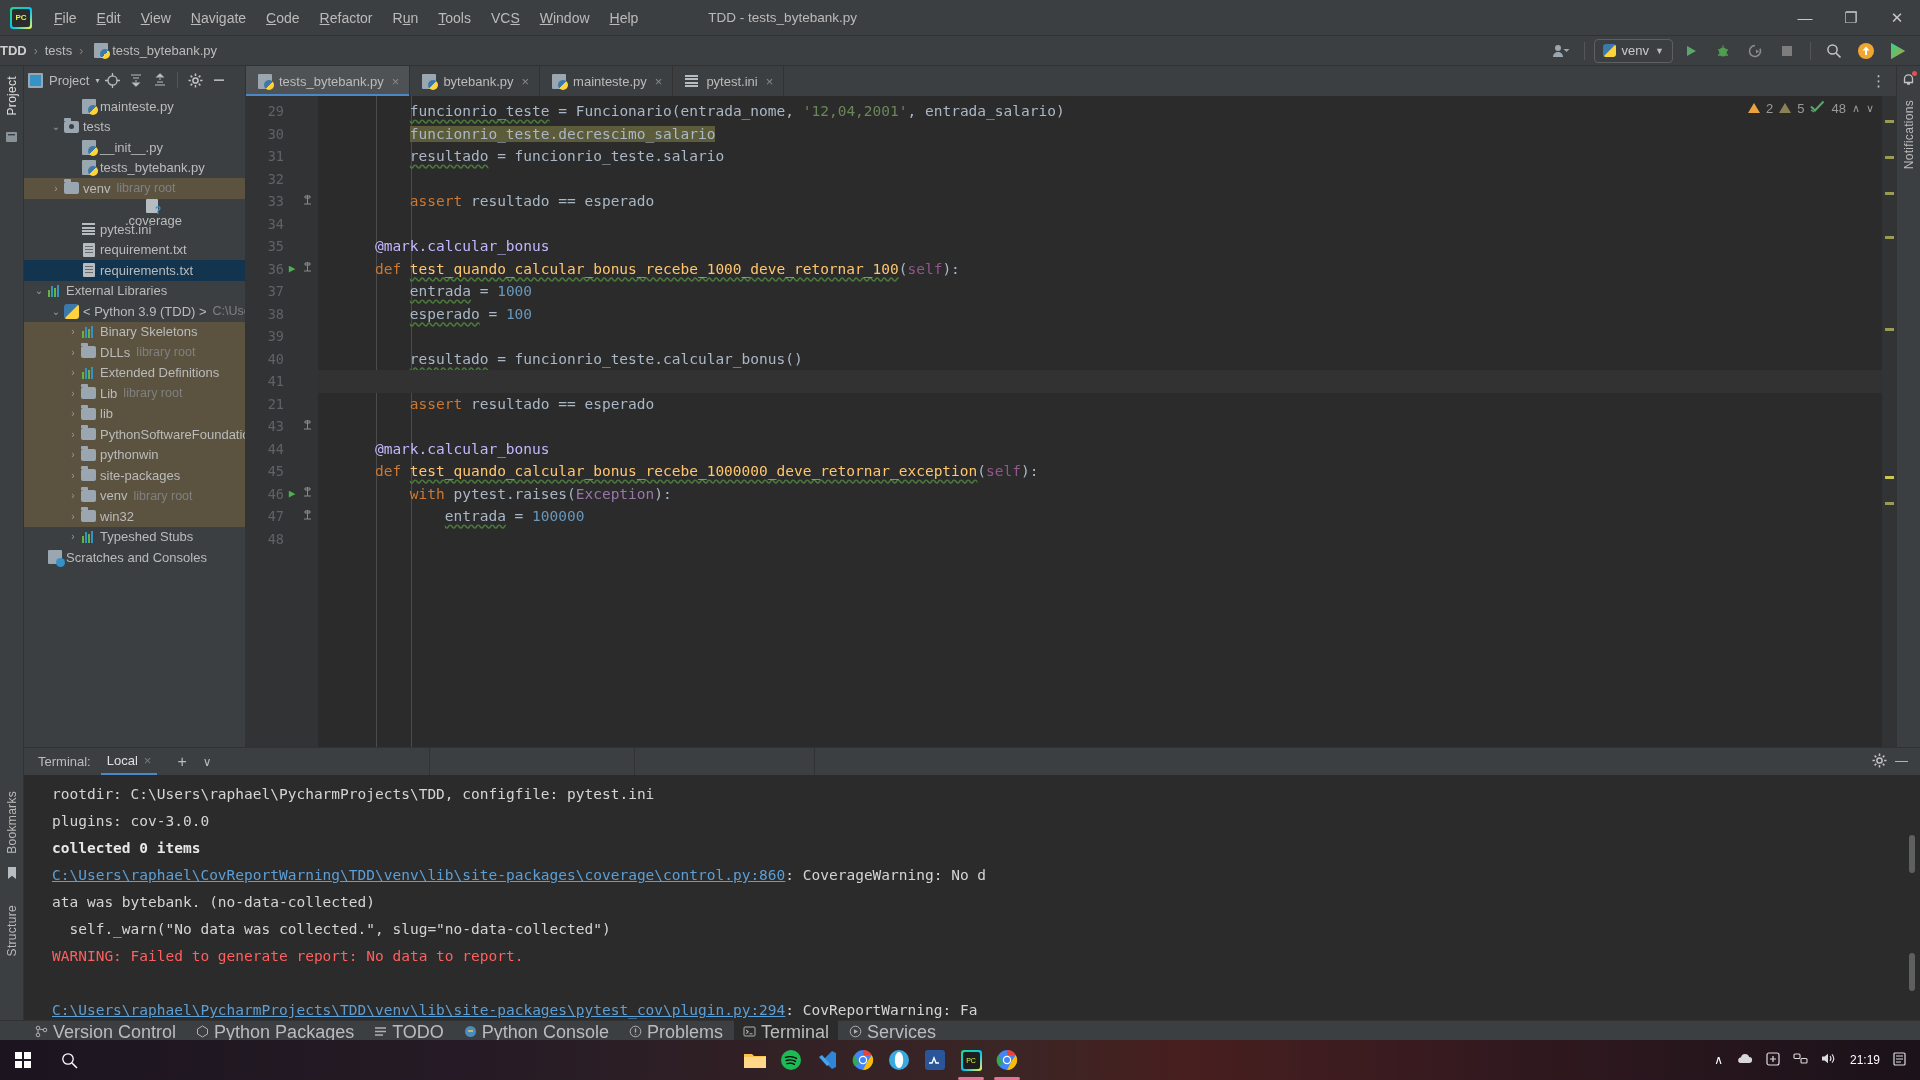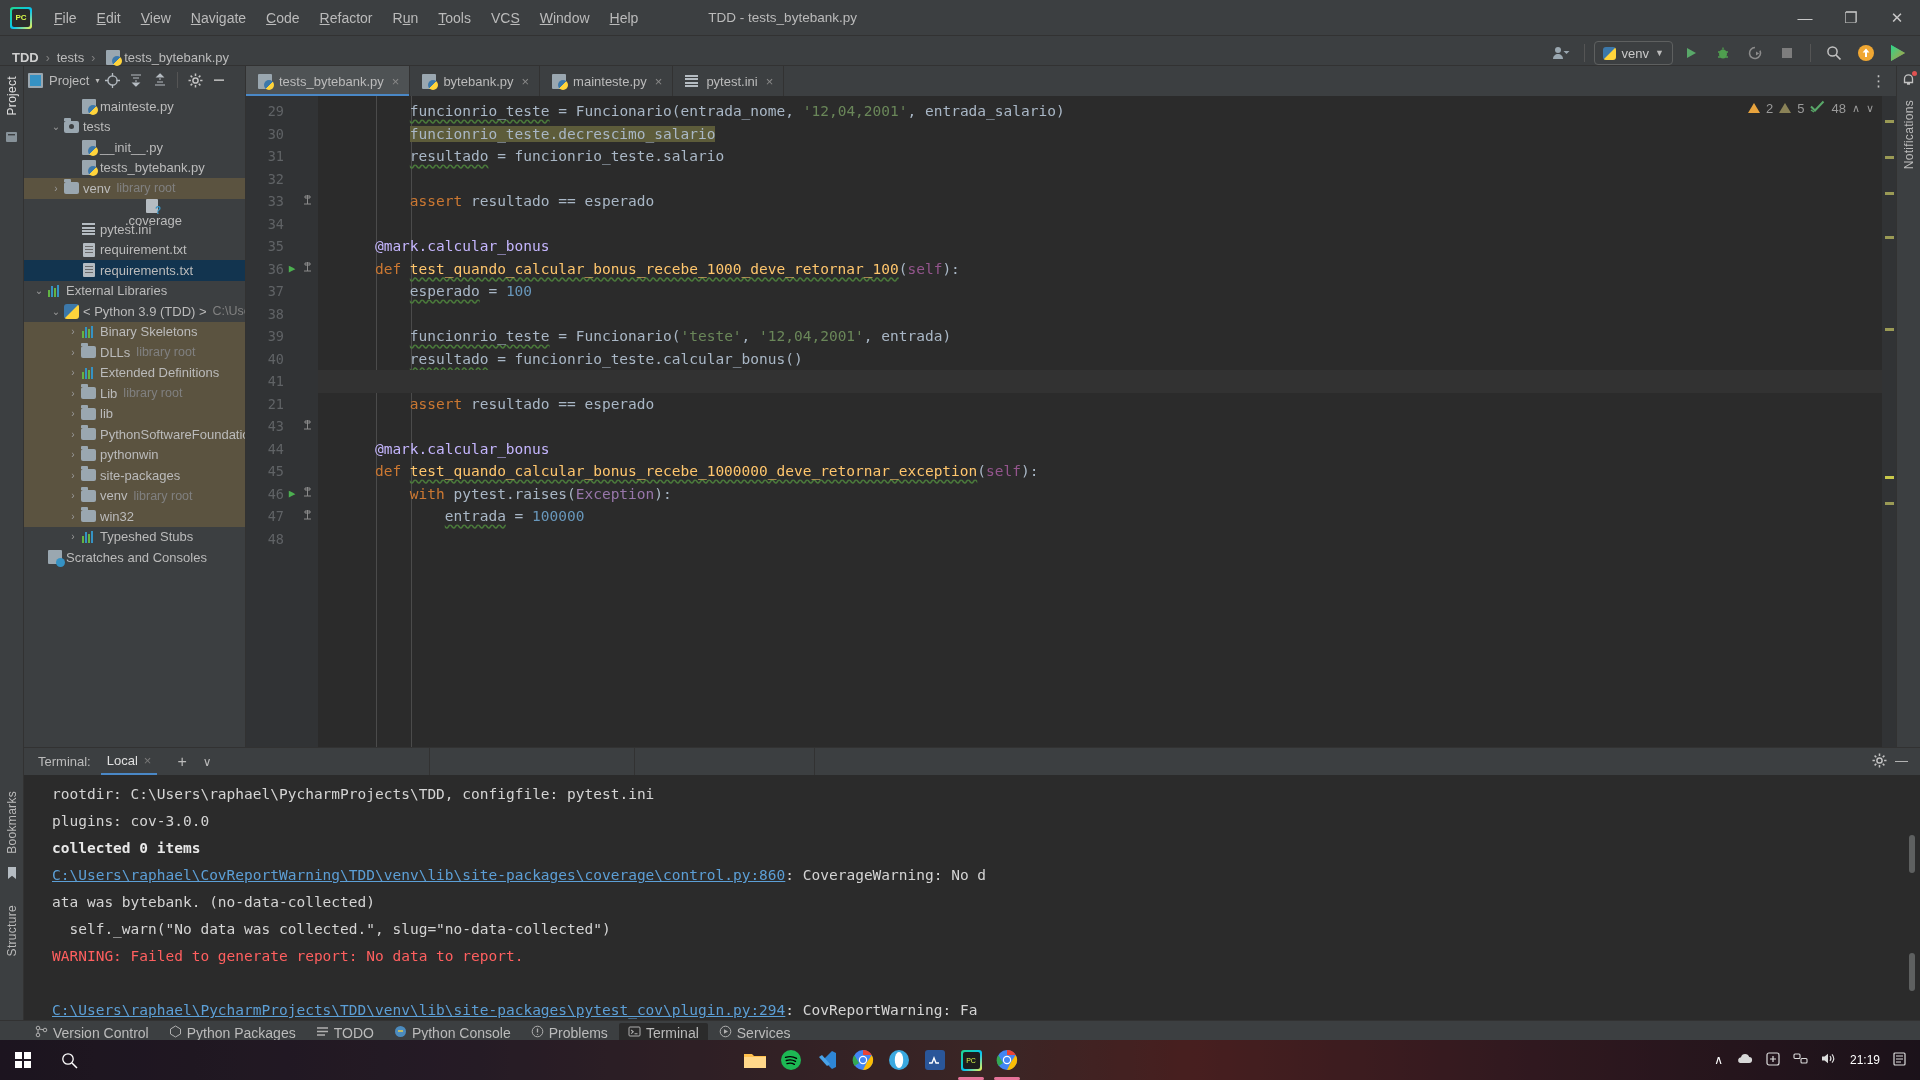--- a/index.html
+++ b/index.html
@@ -38,22 +38,22 @@
     flex: 1; text-align: left; padding-left: 60px; font-size: 13.5px; color: #bbbbbb;
   }
   .win-btns { display: flex; align-items: center; height: 36px; }
   .win-btns div {
     width: 46px; height: 36px; display: flex; align-items: center; justify-content: center;
     color: #c8c8c8; font-size: 15px;
   }
 
   
   .navbar {
-    height: 30px; background: #3c3f41; display: flex; align-items: flex-end;
-    padding-left: 12px; gap: 4px; border-bottom: 1px solid #323232;
+    height: 30px; background: #3c3f41; display: flex; align-items: center;
+    padding-left: 0; gap: 4px; border-bottom: 1px solid #323232;
   }
   .crumb { font-size: 13px; color: #bbbbbb; display: flex; align-items: center; gap: 5px; }
   .crumb.bold { font-weight: bold; color: #cfcfcf; }
   .crumb-sep { color: #808080; font-size: 12px; margin: 0 3px; }
   .nav-right { margin-left: auto; display: flex; align-items: center; gap: 4px; padding-right: 8px; }
   .icon-btn {
     width: 28px; height: 24px; display: flex; align-items: center; justify-content: center;
     border-radius: 3px; color: #a9b7c6;
   }
   .venv-box {
@@ -211,21 +211,21 @@
     position:absolute; left:0; bottom:60px; width:24px; height:273px; background:#3c3f41;
     display:flex; flex-direction:column; align-items:center; justify-content:flex-start; padding-top: 40px;
     border-right:1px solid #323232;
   }
 
   
   .toolbar-bottom {
     position:absolute; left:0; right:0; bottom:36px; height:24px; background:#3c3f41;
     display:flex; align-items:center; gap:2px; padding-left: 26px; border-top:1px solid #323232;
   }
-  .twbtn { display:flex; align-items:center; gap:5px; padding: 2px 9px; font-size:14px; color:#bbbbbb; border-radius:2px;}
+  .twbtn { display:flex; align-items:center; gap:5px; padding: 2px 9px; font-size:18px; color:#bbbbbb; border-radius:2px;}
   .twbtn.active { background:#2b2b2b; }
 
   
   .statusbar {
     position:absolute; left:0; right:0; bottom:13px; height:23px; background:#3c3f41;
     display:flex; align-items:center; padding: 0 8px; font-size:12.3px; color:#b0b0b0;
     border-top:1px solid #323232;
   }
   .statusbar .msg { margin-left:6px; }
   .statusbar .right { margin-left:auto; display:flex; gap:16px; align-items:center; padding-right:4px;}
@@ -753,23 +753,23 @@
           <div class="indentline" style="left:58px"></div>
           <div class="indentline" style="left:93px"></div>
         <div class="cline"><span>        </span><span><span class="plain sq">funcionrio_teste</span><span class="plain"> = </span><span class="plain">Funcionario</span><span class="plain">(</span><span class="plain">entrada_nome</span><span class="plain">, </span><span class="str">'12,04,2001'</span><span class="plain">, </span><span class="plain">entrada_salario</span><span class="plain">)</span></span></div>
             <div class="cline"><span>        </span><span class="hl-sel"><span class="plain">funcionrio_teste.decrescimo_salario</span></span></div>
             <div class="cline"><span>        </span><span><span class="plain sq">resultado</span><span class="plain"> = funcionrio_teste.salario</span></span></div>
             <div class="cline"><span></span><span></span></div>
             <div class="cline"><span>        </span><span><span class="k">assert</span><span class="plain"> resultado == esperado</span></span></div>
             <div class="cline"><span></span><span></span></div>
             <div class="cline"><span>    </span><span><span class="deco">@mark.calcular_bonus</span></span></div>
             <div class="cline"><span>    </span><span><span class="k">def </span><span class="fn sq">test_quando_calcular_bonus_recebe_1000_deve_retornar_100</span><span class="plain">(</span><span class="selfc">self</span><span class="plain">):</span></span></div>
+            <div class="cline"><span>        </span><span><span class="plain sq">entrada</span><span class="plain"> = </span><span class="num2">1000</span></span></div>
             <div class="cline"><span>        </span><span><span class="plain sq">esperado</span><span class="plain"> = </span><span class="num2">100</span></span></div>
             <div class="cline"><span></span><span></span></div>
-            <div class="cline"><span>        </span><span><span class="plain sq">funcionrio_teste</span><span class="plain"> = Funcionario(</span><span class="str">'teste'</span><span class="plain">, </span><span class="str">'12,04,2001'</span><span class="plain">, entrada)</span></span></div>
             <div class="cline"><span>        </span><span><span class="plain sq">resultado</span><span class="plain"> = funcionrio_teste.calcular_bonus()</span></span></div>
             <div class="cline cur"><span></span><span></span></div>
             <div class="cline"><span>        </span><span><span class="k">assert</span><span class="plain"> resultado == esperado</span></span></div>
             <div class="cline"><span></span><span></span></div>
             <div class="cline"><span>    </span><span><span class="deco">@mark.calcular_bonus</span></span></div>
             <div class="cline"><span>    </span><span><span class="k">def </span><span class="fn sq">test_quando_calcular_bonus_recebe_1000000_deve_retornar_exception</span><span class="plain">(</span><span class="selfc">self</span><span class="plain">):</span></span></div>
             <div class="cline"><span>        </span><span><span class="k">with </span><span class="plain">pytest.raises(</span><span class="purp">Exception</span><span class="plain">):</span></span></div>
             <div class="cline"><span>            </span><span><span class="plain sq">entrada</span><span class="plain"> = </span><span class="num2">100000</span></span></div>
           </div>
         <div class="editor-right-gutter">

